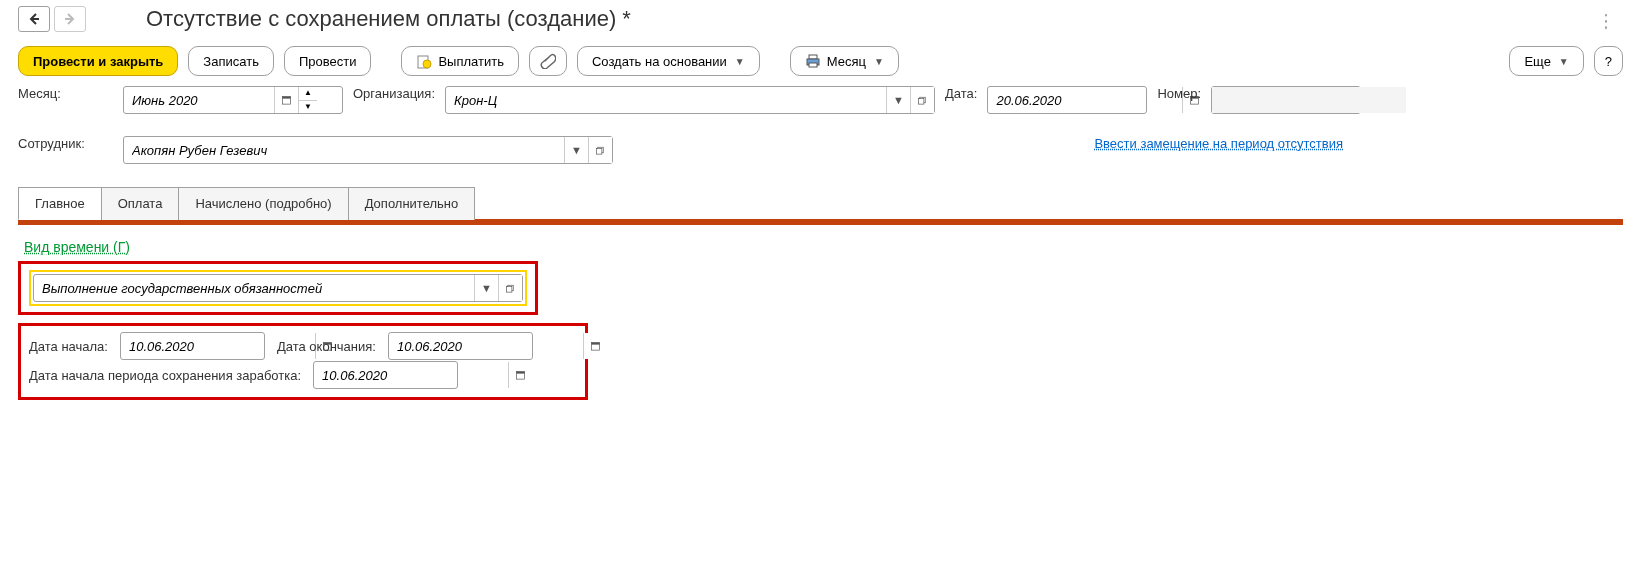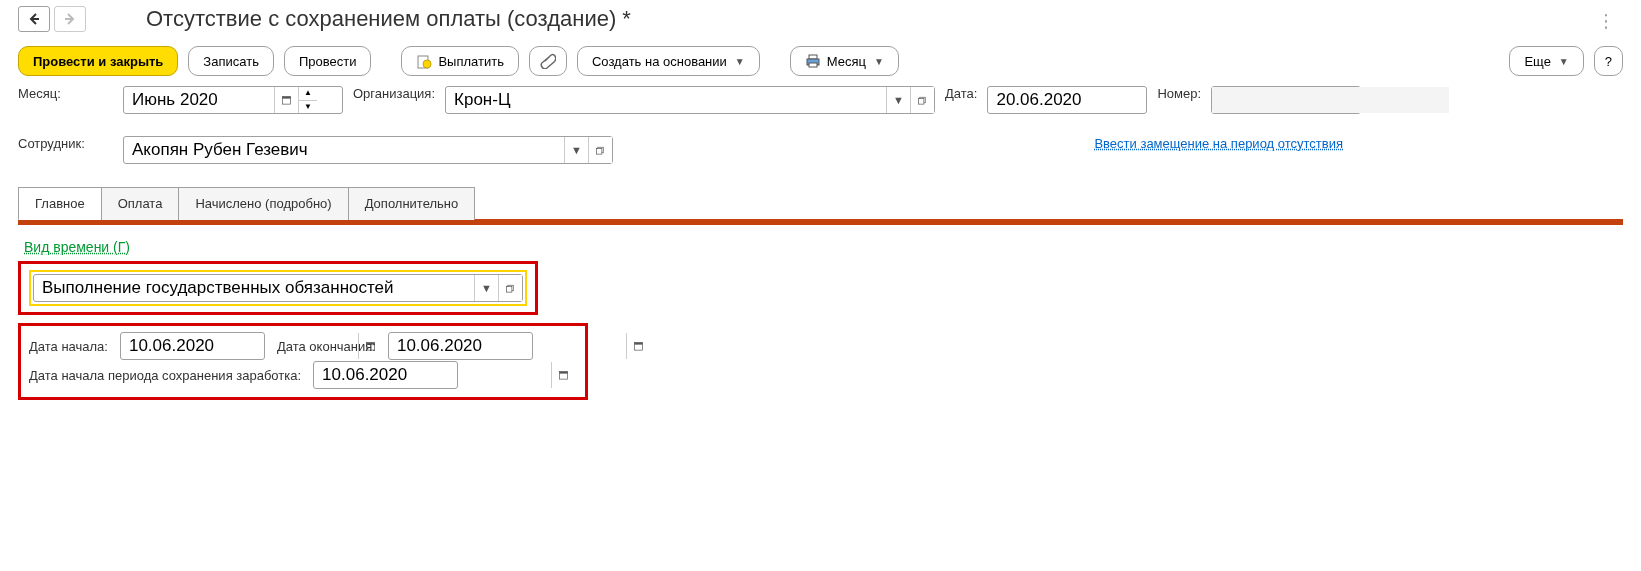--- a/index.html
+++ b/index.html
@@ -84,22 +84,23 @@
     border: 1px solid #a0a0a0;
     border-radius: 3px;
     height: 28px;
     background:#fff;
     align-items:stretch;
   }
   .input-group input {
     border: none;
     outline: none;
     padding: 0 8px;
-    font-size: 17px;
+    font-size: 13px;
     background: transparent;
+    font-style: italic;
   }
   .ig-btn {
     border: none;
     border-left: 1px solid #ccc;
     background: #fff;
     width: 24px;
     cursor: pointer;
     display:flex;
     align-items:center;
     justify-content:center;

